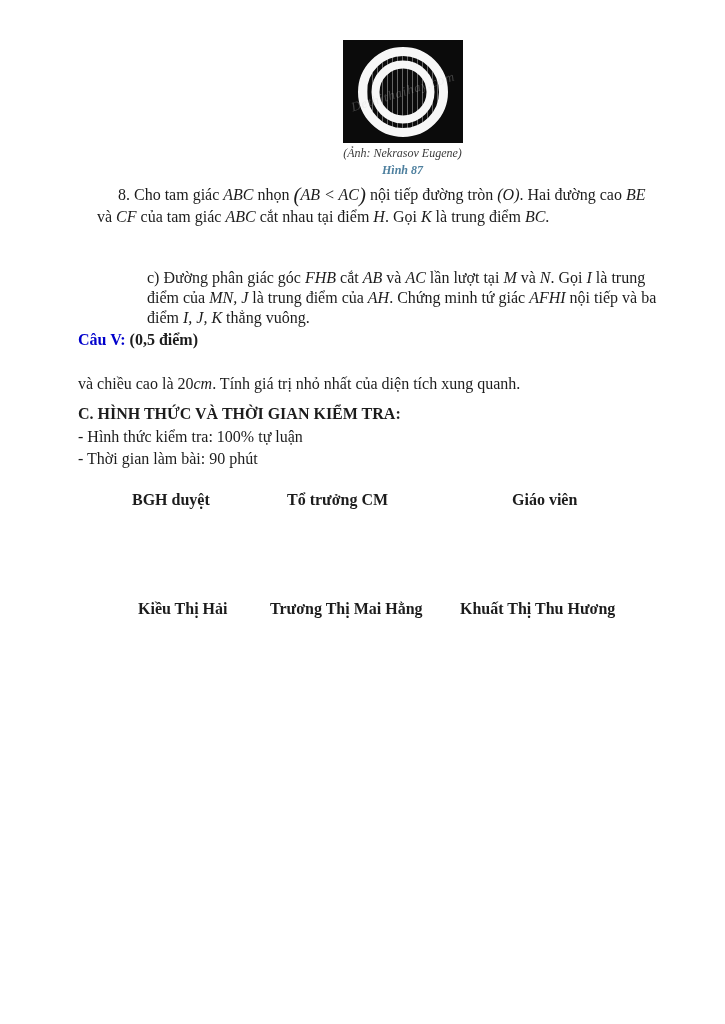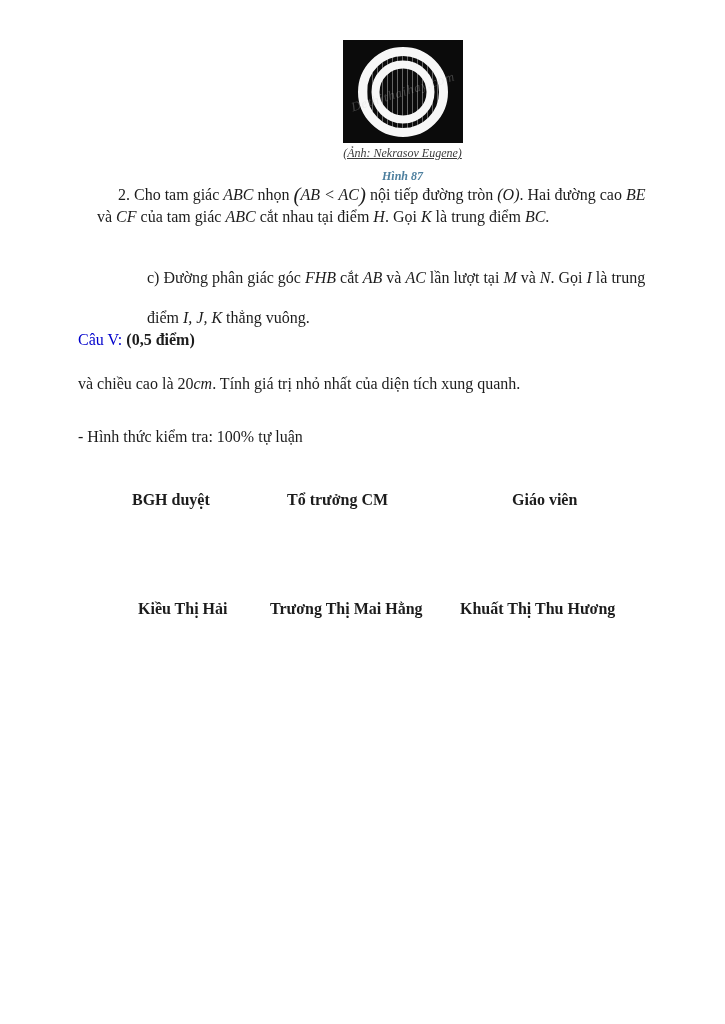--- a/index.html
+++ b/index.html
@@ -55,71 +55,73 @@
     letter-spacing: 1px;
     white-space: nowrap;
     pointer-events: none;
   }
   .fig-credit {
     margin-top: 3px;
     font-style: italic;
     font-size: 12px;
     color: #3a3a3a;
     white-space: nowrap;
-    text-decoration: underline;
   }
   .fig-label {
-    margin-top: 8px;
+    margin-top: 2px;
     font-style: italic;
     font-weight: 600;
     font-size: 12px;
     color: var(--caption-blue, #4d7f9e);
   }
 
   
   .line {
     position: absolute;
     white-space: nowrap;
     line-height: 19px;
   }
   .bold { font-weight: bold; }
 
   
   .sg-p  { }
   .sg-m  { font-style: italic; }
   .sg-big{ font-style: italic; font-size: 1.3em; vertical-align: -2px; line-height: 1; }
   .sg-sup{ font-style: italic; font-size: 0.6em; vertical-align: super; }
   .sg-b  { font-weight: bold; }
-  .sg-bb { font-weight: normal; color: var(--accent-blue, #0000cc); text-align: right; }
+  .sg-bb { font-weight: bold; color: var(--accent-blue, #0000cc); text-align: right; }
 </style>
 </head>
 <body>
 
 <div id="page">
 
   <div class="figure-wrap">
     <div class="figure-box">
       <div class="stripe-circle"></div>
       <div class="ring ring-outer"></div>
       <div class="ring ring-inner"></div>
       <div class="watermark">Dethithaihay.com</div>
     </div>
     <div class="fig-credit">(Ảnh: Nekrasov Eugene)</div>
     <div class="fig-label">Hình 87</div>
   </div>
 
-  <div class="line" style="left:118px; top:185px;"><span class="sg-p">2. Cho tam giác </span><span class="sg-m">ABC</span><span class="sg-p"> nhọn </span><span class="sg-big">(</span><span class="sg-m">AB &lt; AC</span><span class="sg-big">)</span><span class="sg-p"> nội tiếp đường tròn </span><span class="sg-m">(O)</span><span class="sg-p">. Hai đường cao </span><span class="sg-m">BE</span></div>
+  <div class="line" style="left:118px; top:185px;"><span class="sg-p">8. Cho tam giác </span><span class="sg-m">ABC</span><span class="sg-p"> nhọn </span><span class="sg-big">(</span><span class="sg-m">AB &lt; AC</span><span class="sg-big">)</span><span class="sg-p"> nội tiếp đường tròn </span><span class="sg-m">(O)</span><span class="sg-p">. Hai đường cao </span><span class="sg-m">BE</span></div>
   <div class="line" style="left:97px;  top:207px;"><span class="sg-p">và </span><span class="sg-m">CF</span><span class="sg-p"> của tam giác </span><span class="sg-m">ABC</span><span class="sg-p"> cắt nhau tại điểm </span><span class="sg-m">H</span><span class="sg-p">. Gọi </span><span class="sg-m">K</span><span class="sg-p"> là trung điểm </span><span class="sg-m">BC</span><span class="sg-p">.</span></div>
   <div class="line" style="left:147px; top:268px;"><span class="sg-p">c) Đường phân giác góc </span><span class="sg-m">FHB</span><span class="sg-p"> cắt </span><span class="sg-m">AB</span><span class="sg-p"> và </span><span class="sg-m">AC</span><span class="sg-p"> lần lượt tại </span><span class="sg-m">M</span><span class="sg-p"> và </span><span class="sg-m">N</span><span class="sg-p">. Gọi </span><span class="sg-m">I</span><span class="sg-p"> là trung</span></div>
+  <div class="line" style="left:147px; top:288px;"><span class="sg-p">điểm của </span><span class="sg-m">MN, J</span><span class="sg-p"> là trung điểm của </span><span class="sg-m">AH</span><span class="sg-p">. Chứng minh tứ giác </span><span class="sg-m">AFHI</span><span class="sg-p"> nội tiếp và ba</span></div>
   <div class="line" style="left:147px; top:308px;"><span class="sg-p">điểm </span><span class="sg-m">I, J, K</span><span class="sg-p"> thẳng vuông.</span></div>
 
   <div class="line" style="left:78px; top:330px;"><span class="sg-bb">Câu V:</span><span class="sg-b">  (0,5 điểm)</span></div>
   <div class="line" style="left:78px; top:374px;"><span class="sg-p">và chiều cao là </span><span class="sg-p">20</span><span class="sg-m">cm</span><span class="sg-p">. Tính giá trị nhỏ nhất của diện tích xung quanh.</span></div>
 
+  <div class="line bold" style="left:78px; top:404px;">C. HÌNH THỨC VÀ THỜI GIAN KIỂM TRA:</div>
   <div class="line" style="left:78px; top:427px;">- Hình thức kiểm tra: 100% tự luận</div>
+  <div class="line" style="left:78px; top:449px;">- Thời gian làm bài: 90 phút</div>
 
   <div class="line bold" style="left:132px; top:490px;">BGH duyệt</div>
   <div class="line bold" style="left:287px; top:490px;">Tổ trưởng CM</div>
   <div class="line bold" style="left:512px; top:490px;">Giáo viên</div>
 
   <div class="line bold" style="left:138px; top:599px;">Kiều Thị Hải</div>
   <div class="line bold" style="left:270px; top:599px;">Trương Thị Mai Hằng</div>
   <div class="line bold" style="left:460px; top:599px;">Khuất Thị Thu Hương</div>
 
 </div>

